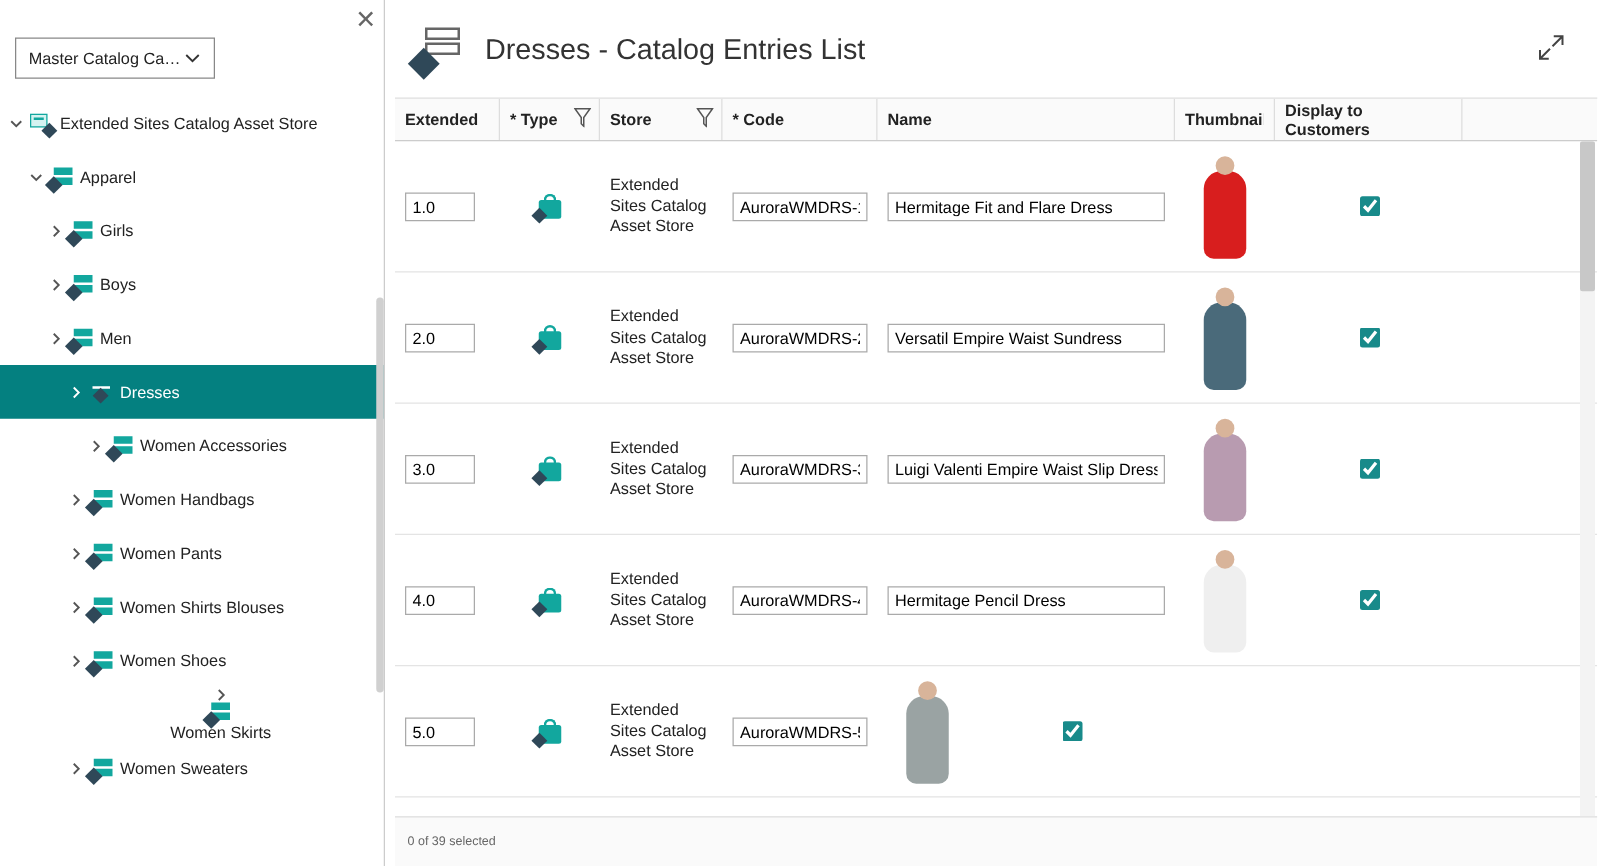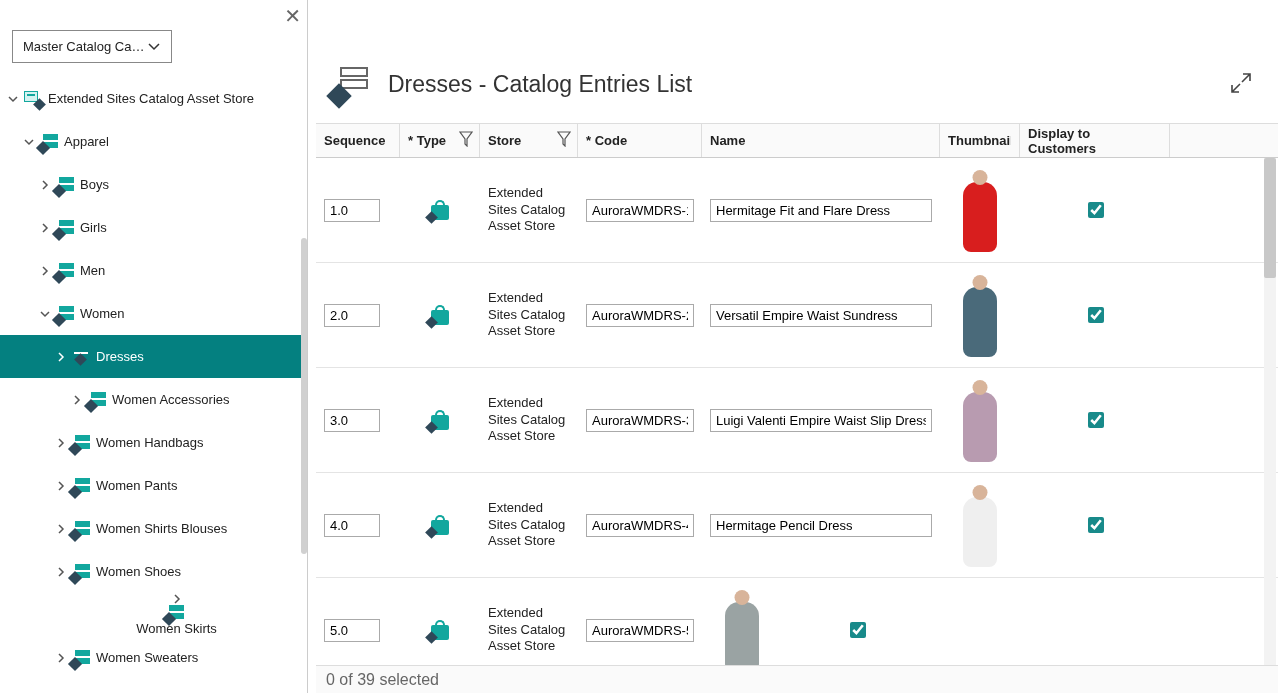--- a/index.html
+++ b/index.html
@@ -33,21 +33,21 @@
 
   .root-icon { width:18px; height:16px; position:relative; }
   .root-icon .sq { position:absolute; top:0; left:0; width:14px; height:11px; border:1px solid #12a79e; background:#d5f3f1; }
   .root-icon .sq::before { content:""; position:absolute; top:2px; left:2px; right:2px; height:2px; background:#12a79e; }
   .root-icon .dia { position:absolute; bottom:-2px; right:-2px; width:9px; height:9px; background:#2f4858; transform:rotate(45deg); }
 
   .sidebar-scroll-indicator { position:absolute; right:0; top:238px; width:6px; height:316px; background:#d0d0d0; border-radius:3px; }
 
   
   .main { flex:1; display:flex; flex-direction:column; background:#fff; height:100%; }
-  .header { display:flex; align-items:center; padding: 22px 26px 22px 26px; gap:18px;margin-top:45px; }
+  .header { display:flex; align-items:center; padding: 22px 26px 22px 26px; gap:18px; }
   .header .title-icon { width:36px; height:34px; position:relative; }
   .header .title-icon .b1 { position:absolute; top:0; left:6px; width:28px; height:10px; border:2px solid #666; background:#fff; }
   .header .title-icon .b2 { position:absolute; top:12px; left:6px; width:28px; height:10px; border:2px solid #666; background:#fff; }
   .header .title-icon .d  { position:absolute; bottom:-4px; left:-4px; width:18px; height:18px; background:#2f4858; transform:rotate(45deg); }
   .header h1 { font-size: 23px; font-weight:400; color:#333; margin:0; flex:1; }
   .expand-btn { cursor:pointer; }
 
   .grid-wrap { flex:1; overflow:hidden; display:flex; flex-direction:column; border-top:1px solid #ddd; margin: 0 0 0 8px; }
   .grid-head { display:flex; background:#fafafa; border-bottom:1px solid #ccc; height:34px; align-items:stretch; }
   .grid-head .col { border-right:1px solid #ddd; display:flex; align-items:center; padding:0 8px; font-weight:bold; font-size:13px; color:#222; position:relative; }
@@ -70,21 +70,21 @@
   .type-bag { width:18px; height:20px; position:relative; margin:0 auto; }
   .type-bag .body { position:absolute; top:5px; left:0; width:18px; height:15px; background:#12a79e; border-radius:2px; }
   .type-bag .handle { position:absolute; top:0; left:4px; width:10px; height:8px; border:2px solid #12a79e; border-bottom:none; border-radius:6px 6px 0 0; }
   .type-bag .dia { position:absolute; bottom:-2px; left:-4px; width:9px; height:9px; background:#2f4858; transform:rotate(45deg); }
   .cell.col-store { line-height:1.3; }
   .thumb { width:56px; height:84px; margin:0 auto; border-radius:3px; display:flex; align-items:flex-end; justify-content:center; }
   .thumb .figure { width:34px; height:70px; border-radius:14px 14px 8px 8px; position:relative; }
   .thumb .figure::before { content:""; position:absolute; top:-12px; left:50%; transform:translateX(-50%); width:15px; height:15px; border-radius:50%; background:#d8b49a; }
   input[type=checkbox].disp { width:16px; height:16px; accent-color:#188a8a; }
 
-  .grid-foot { height:28px; border-top:1px solid #ddd; display:flex; align-items:center; padding:0 10px; font-size:16px; color:#666; background:#fafafa; }
+  .grid-foot { height:40px; border-top:1px solid #ddd; display:flex; align-items:center; padding:0 10px; font-size:10px; color:#666; background:#fafafa; }
 
   .main-scroll-indicator { position:absolute; right:2px; top:0; width:12px; height:100%; background:#f3f3f3; }
   .main-scroll-indicator .thumb-bar { position:absolute; top:0; width:12px; height:120px; background:#c8c8c8; border-radius:2px; }
 </style>
 </head>
 <body>
 
 <div class="app">
   <div class="sidebar">
     <div class="sidebar-close">✕</div>
@@ -136,68 +136,53 @@
               <path d="M4 2 L8 6 L4 10" stroke="#555" stroke-width="1.5" fill="none"></path>
             </svg>
           </span>
         <span class="icon-slot">
             <span class="cat-icon">
               <span class="bar1"></span>
               <span class="bar2"></span>
               <span class="dia"></span>
             </span>
           </span>
-        <span class="label">Boys</span>
+        <span class="label">Girls</span>
       </div>
       <div class="tree-row" style="padding-left:36px">
         <span class="toggle">
             <svg width="12" height="12" viewBox="0 0 12 12">
               <path d="M4 2 L8 6 L4 10" stroke="#555" stroke-width="1.5" fill="none"></path>
             </svg>
           </span>
         <span class="icon-slot">
             <span class="cat-icon">
               <span class="bar1"></span>
               <span class="bar2"></span>
               <span class="dia"></span>
             </span>
           </span>
-        <span class="label">Girls</span>
+        <span class="label">Boys</span>
       </div>
       <div class="tree-row" style="padding-left:36px">
         <span class="toggle">
             <svg width="12" height="12" viewBox="0 0 12 12">
               <path d="M4 2 L8 6 L4 10" stroke="#555" stroke-width="1.5" fill="none"></path>
             </svg>
           </span>
         <span class="icon-slot">
             <span class="cat-icon">
               <span class="bar1"></span>
               <span class="bar2"></span>
               <span class="dia"></span>
             </span>
           </span>
         <span class="label">Men</span>
       </div>
 
-      <div class="tree-row" style="padding-left:36px">
-        <span class="toggle">
-            <svg width="12" height="12" viewBox="0 0 12 12">
-              <path d="M2 4 L6 8 L10 4" stroke="#555" stroke-width="1.5" fill="none"></path>
-            </svg>
-          </span>
-        <span class="icon-slot">
-            <span class="cat-icon">
-              <span class="bar1"></span>
-              <span class="bar2"></span>
-              <span class="dia"></span>
-            </span>
-          </span>
-        <span class="label">Women</span>
-      </div>
 
       <div id="women-children">
           <div class="tree-row selected" style="padding-left: 52px;">
             <span class="toggle">
               <svg width="12" height="12" viewBox="0 0 12 12">
                 <path d="M4 2 L8 6 L4 10" stroke="#fff" stroke-width="1.5" fill="none"></path>
               </svg>
             </span>
             <span class="icon-slot">
               <span class="prod-icon">
@@ -329,21 +314,21 @@
       <div class="expand-btn">
         <svg width="22" height="22" viewBox="0 0 22 22">
             <path d="M13 2 H20 V9 M20 2 L12 10 M9 20 H2 V13 M2 20 L10 12" stroke="#444" stroke-width="1.6" fill="none"></path>
           </svg>
       </div>
     </div>
 
     <div class="grid-wrap">
       <div class="grid-head">
         <div class="col col-seq">
-            <span>Sequence</span>
+            <span>Extended</span>
           </div>
         <div class="col col-type">
           <span>* Type</span>
           <span class="filter-icon"><svg width="14" height="16" viewBox="0 0 14 16">
                 <path d="M1 1 H13 L8 8 V15 L6 13 V8 Z" stroke="#555" stroke-width="1.2" fill="none"></path>
               </svg></span>
         </div>
         <div class="col col-store">
           <span>Store</span>
           <span class="filter-icon"><svg width="14" height="16" viewBox="0 0 14 16">

